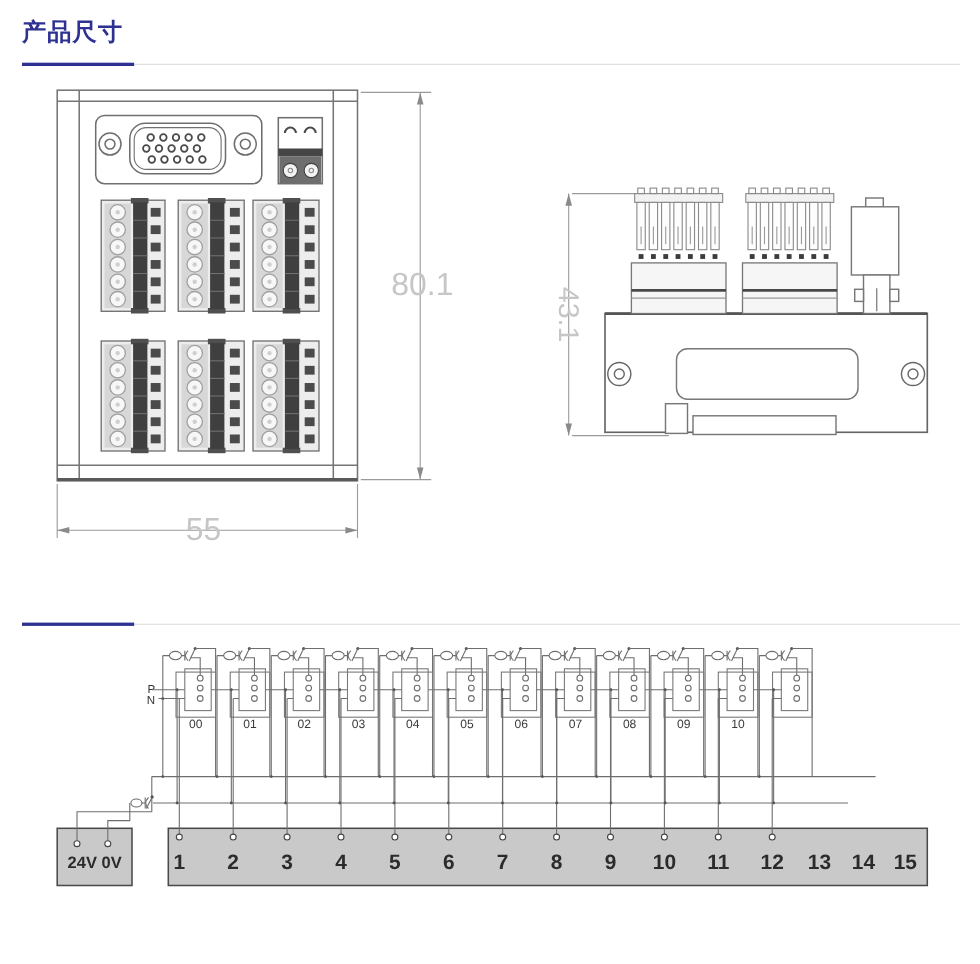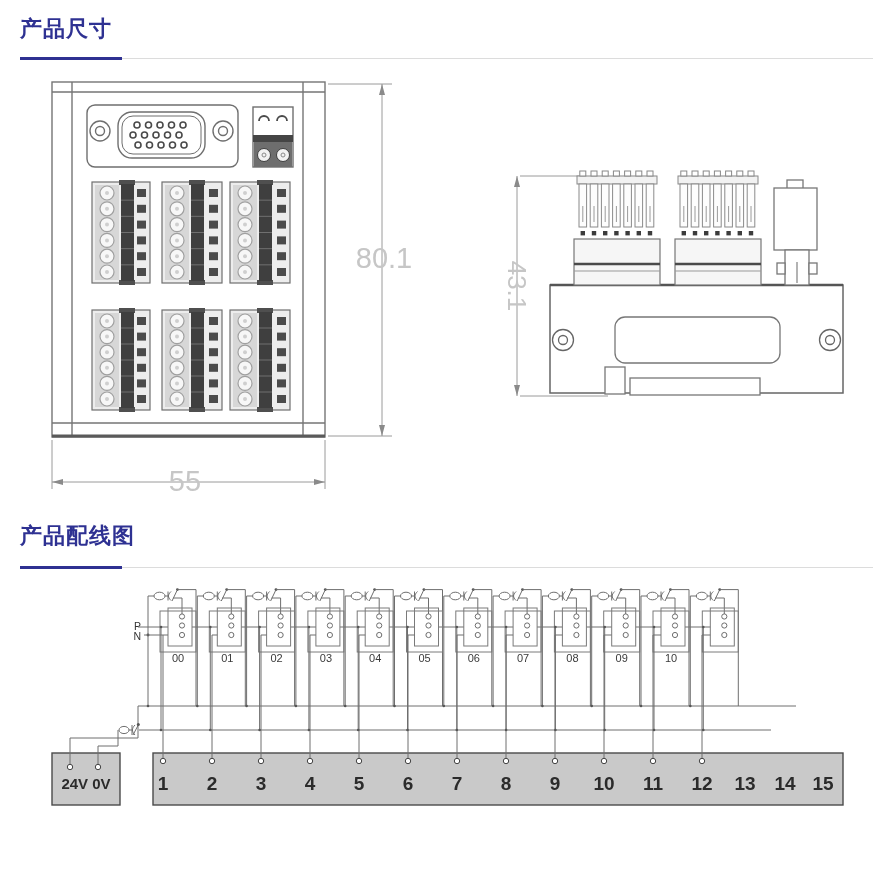--- a/index.html
+++ b/index.html
@@ -376,21 +376,20 @@
       <rect x="319" y="113" width="8" height="11"></rect>
       <line x1="307" y1="112" x2="307" y2="133" stroke="#8a8a8a"></line>
     </g>
 
     <g fill="#fff" stroke="#777" stroke-width="1.3">
       <rect x="115" y="217" width="20" height="27"></rect>
       <rect x="140" y="228" width="130" height="17"></rect>
     </g>
   </svg>
 
-  <div class="sec-title" style="top:521px;">产品配线图</div>
   <div class="divider" style="top:566px;">
     <div class="blue"></div>
     <div class="gray"></div>
   </div>
 
   <svg class="fig" style="left:40px;top:578px;" width="851" height="272" viewBox="0 0 851 272">
 
     <rect x="12" y="175" width="68" height="52" fill="#c9c9c9" stroke="#4a4a4a" stroke-width="1.4"></rect>
     <rect x="113" y="175" width="690" height="52" fill="#c9c9c9" stroke="#4a4a4a" stroke-width="1.4"></rect>
 

